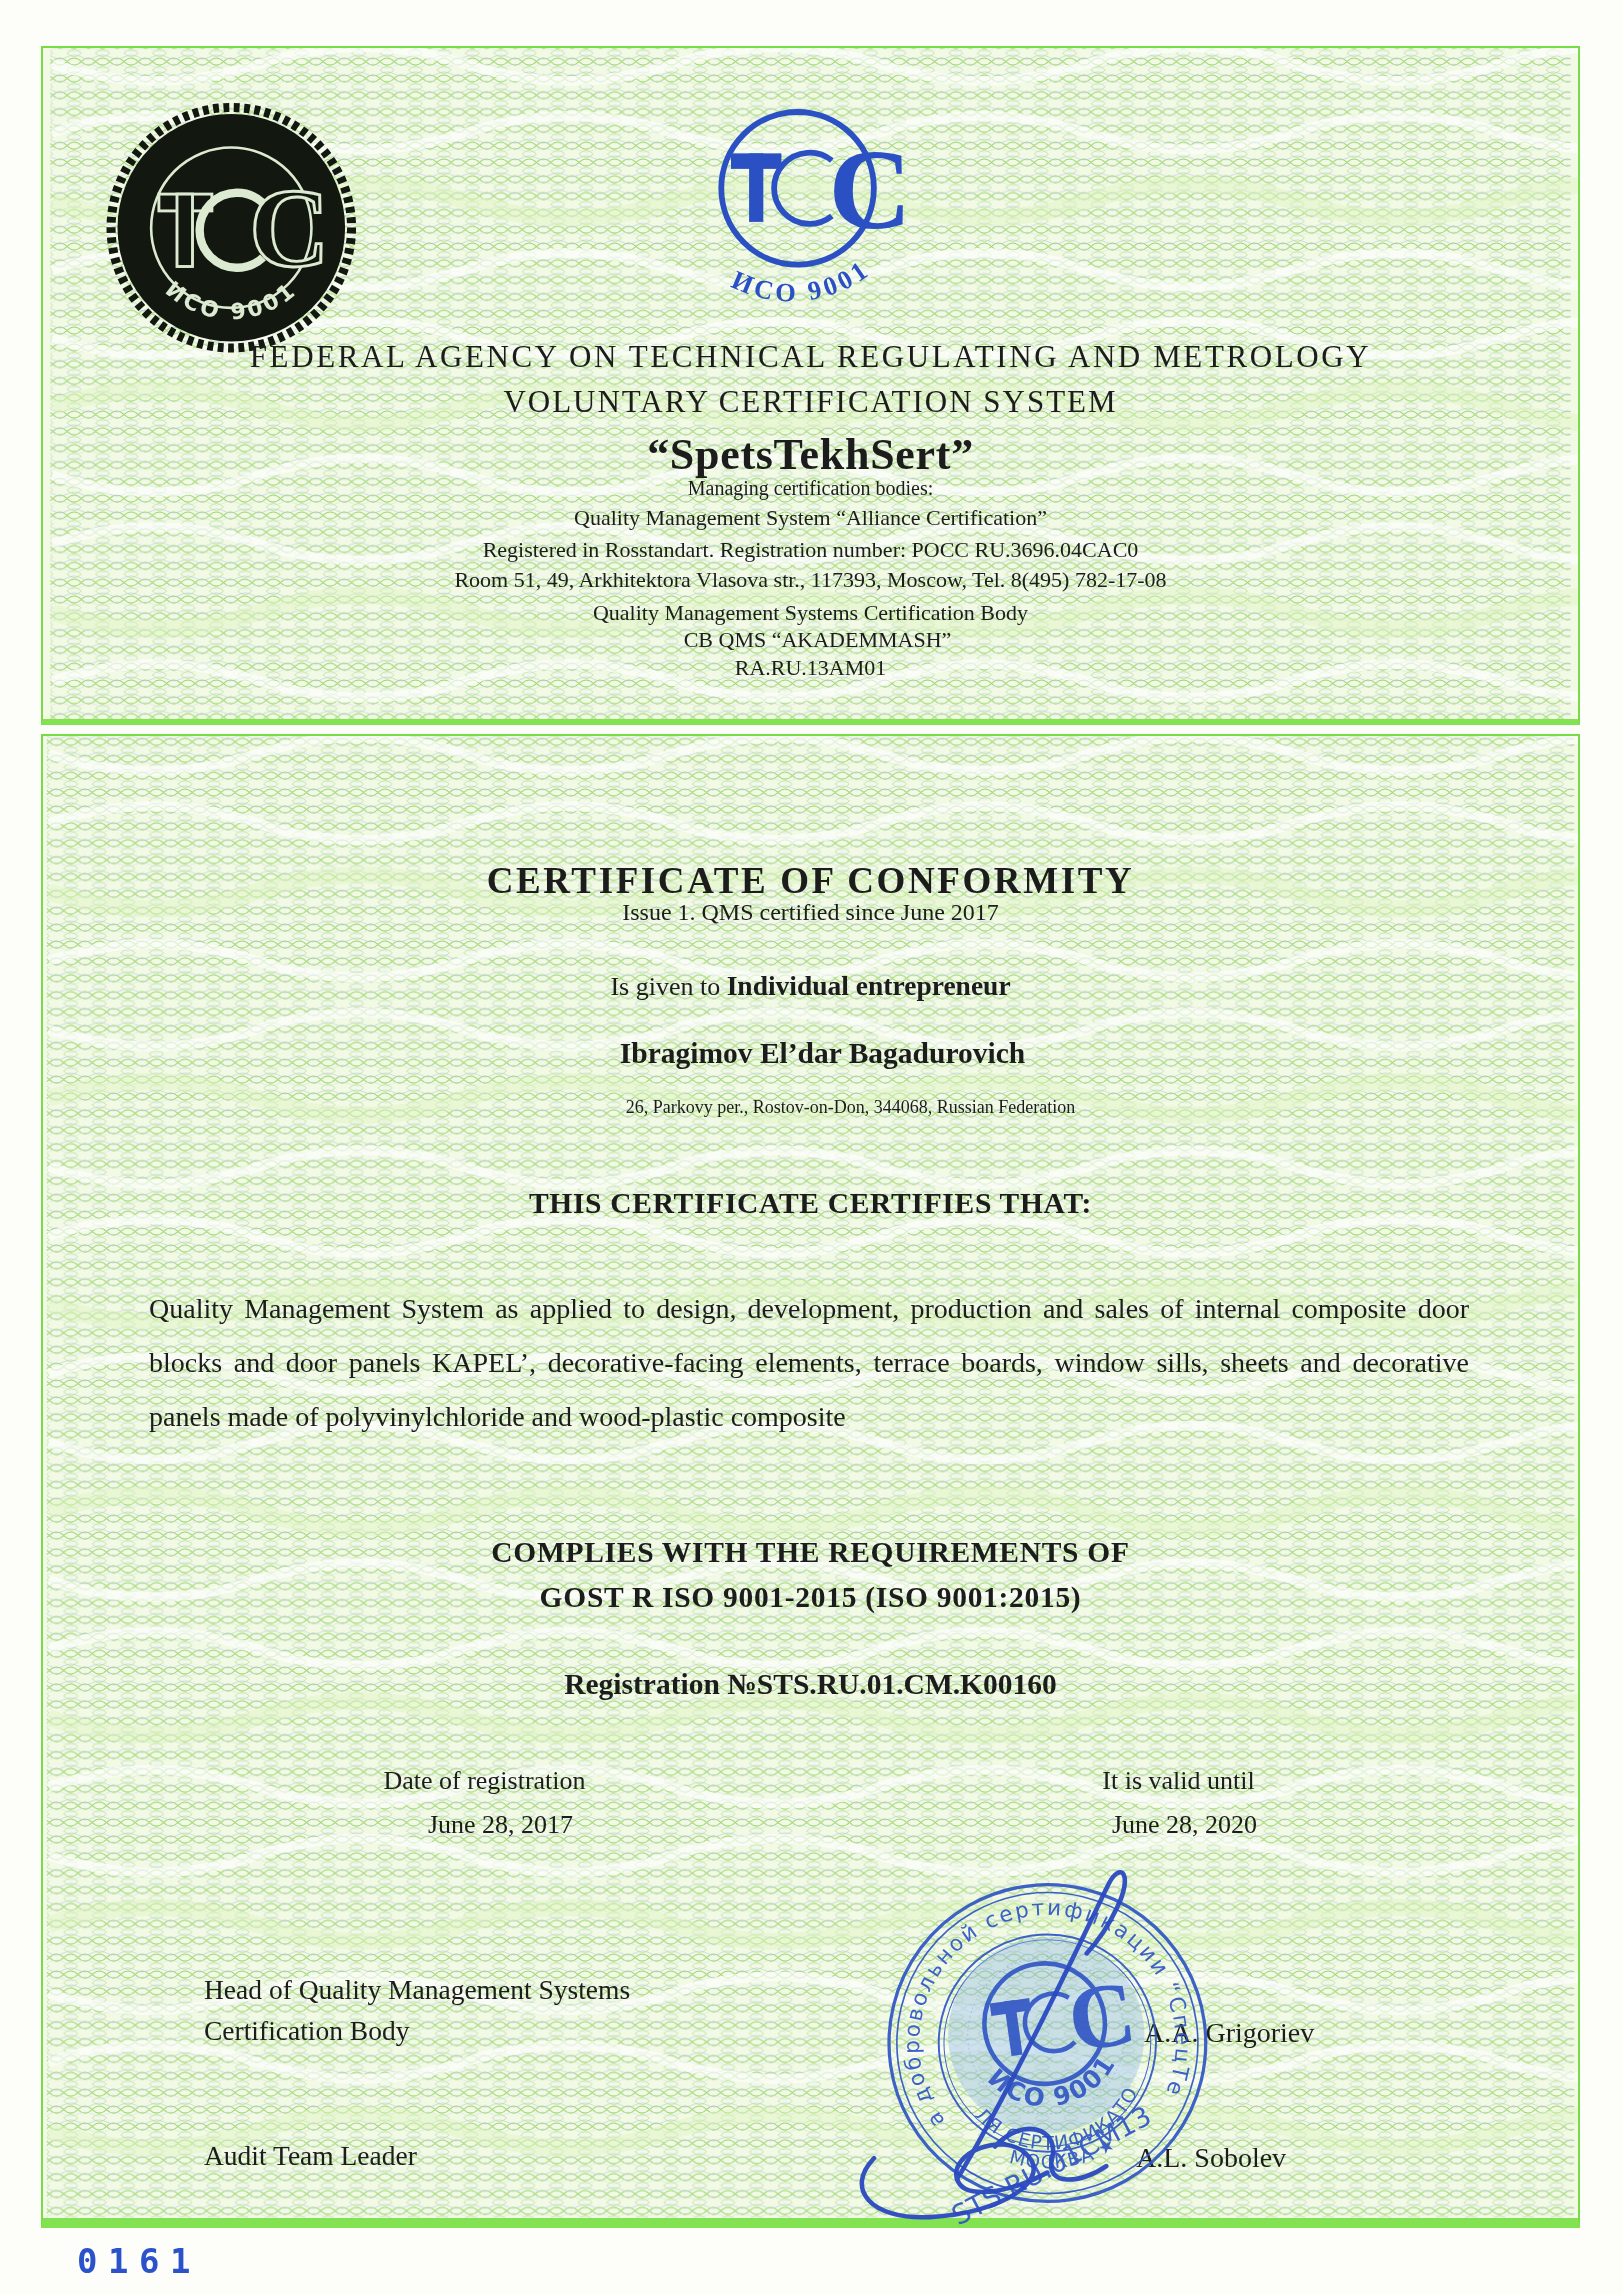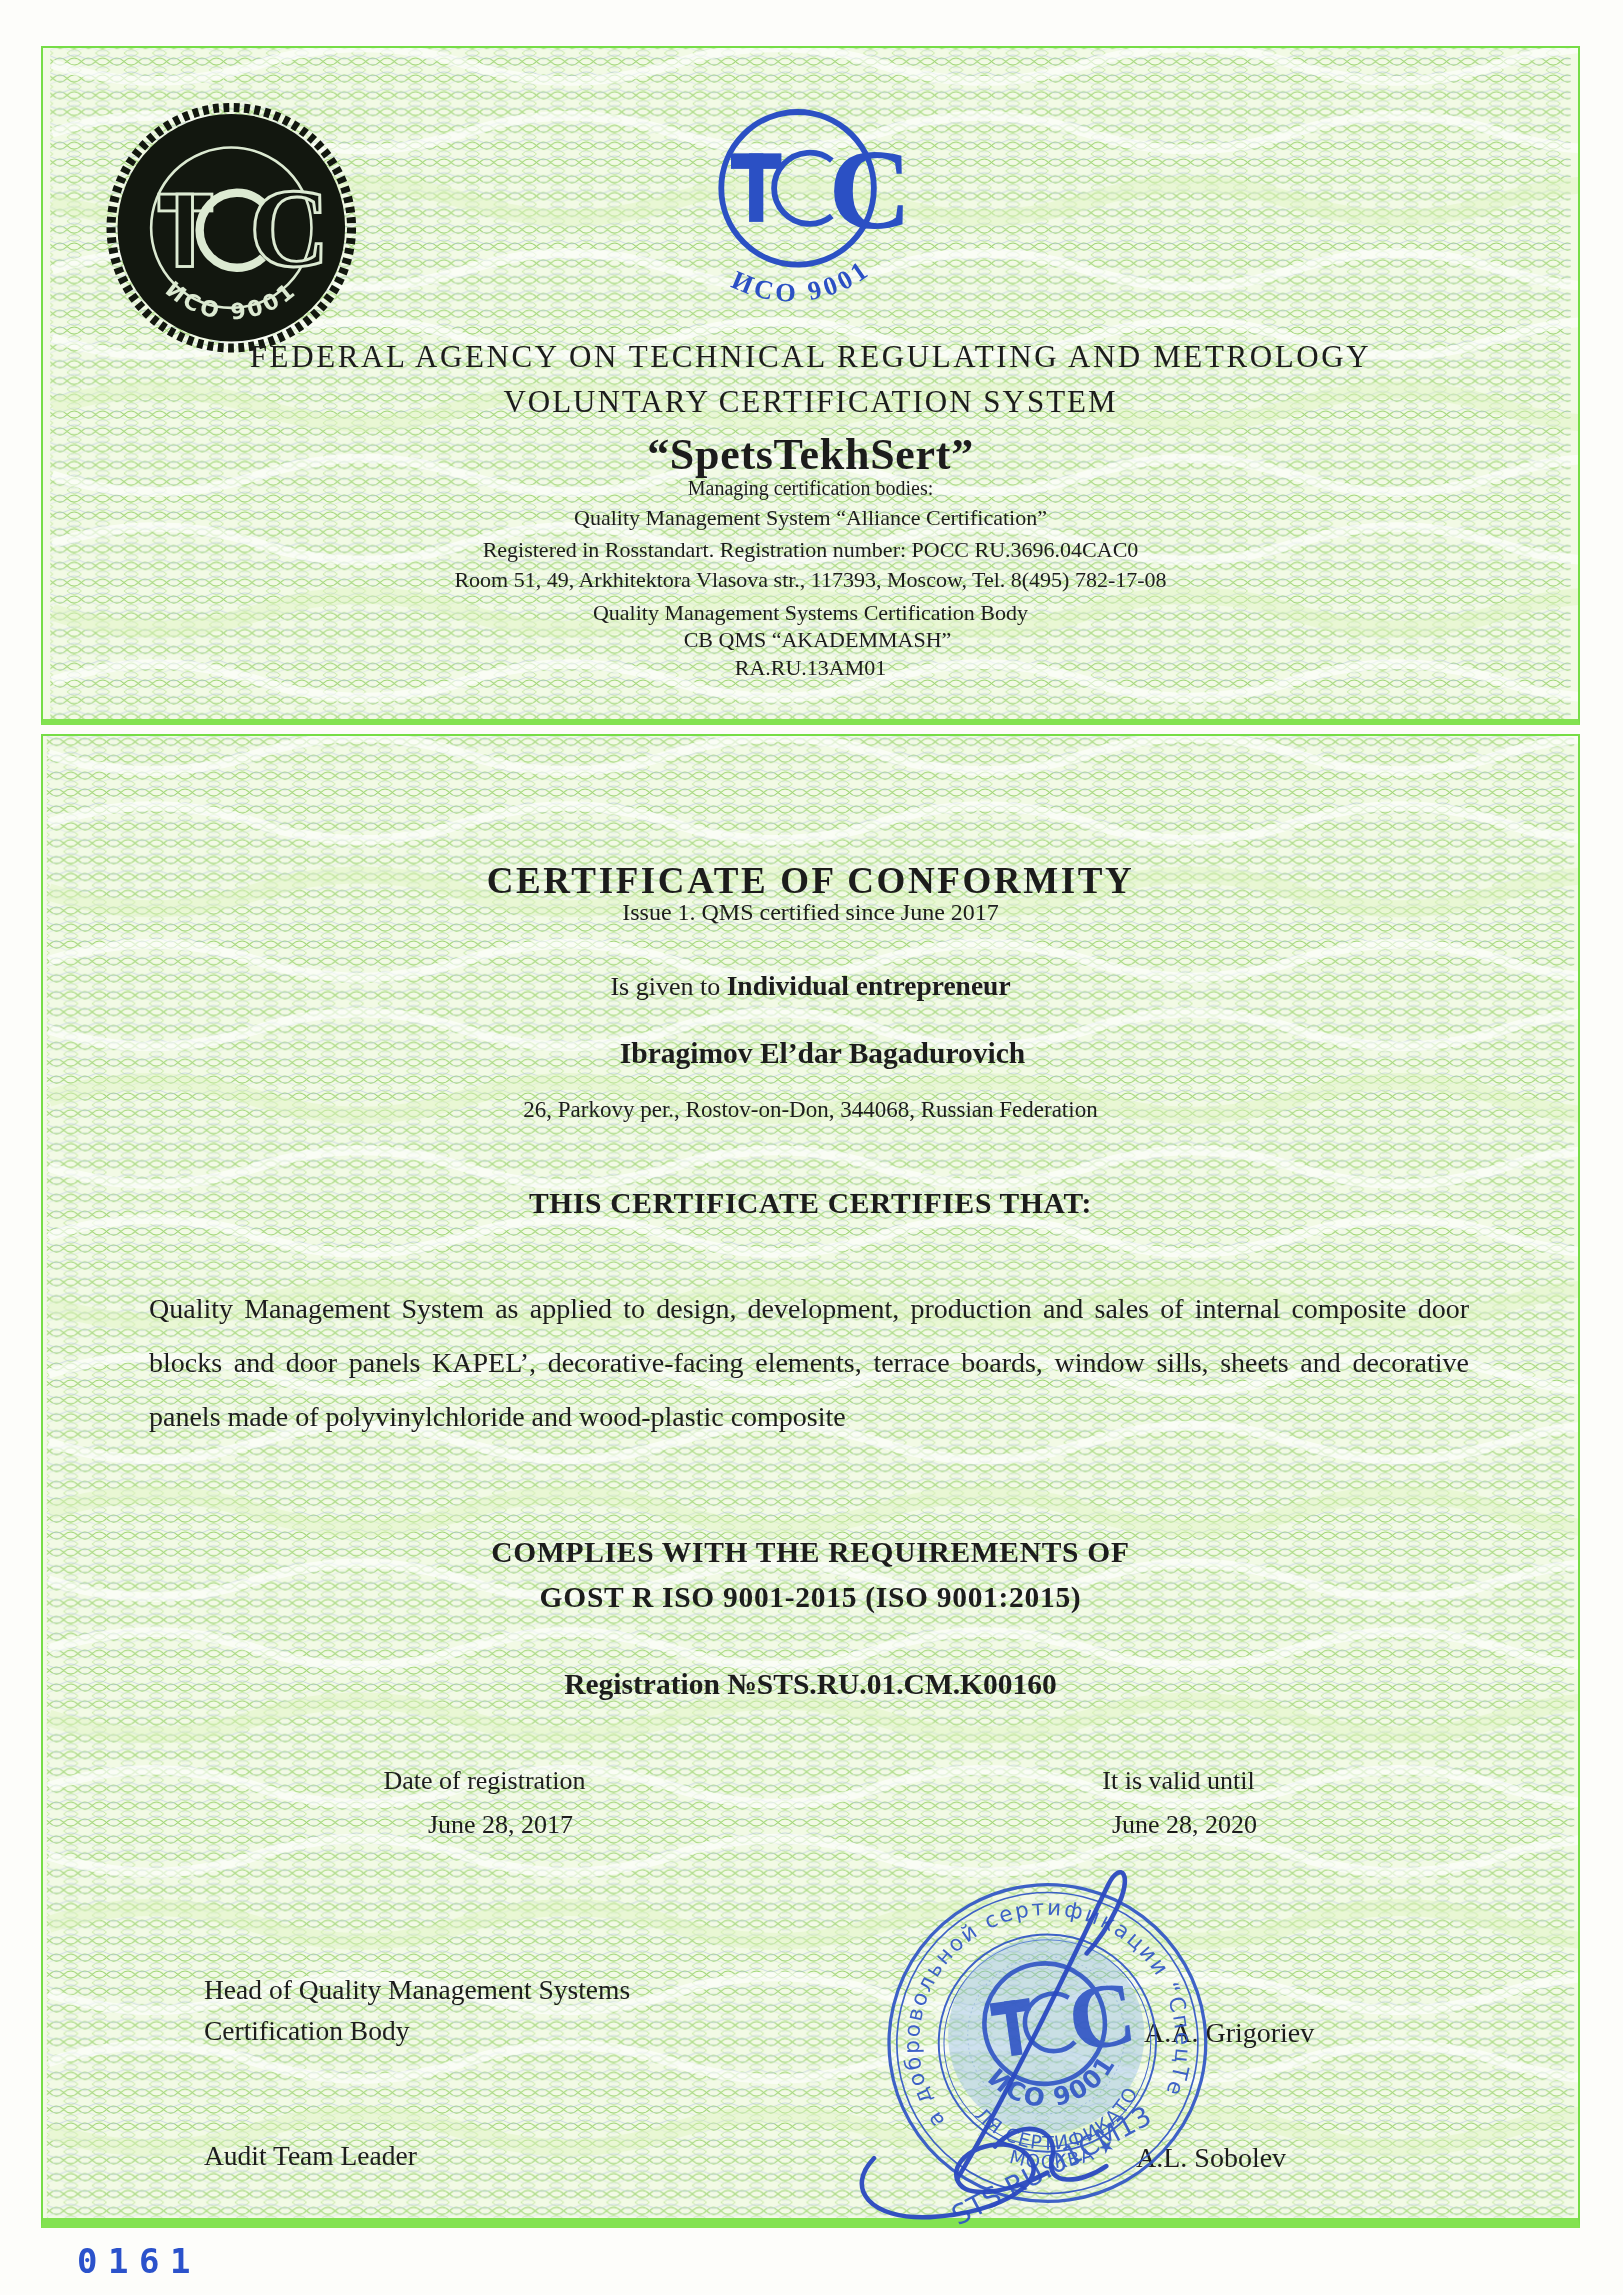--- a/index.html
+++ b/index.html
@@ -14,21 +14,21 @@
   .tl{position:absolute;white-space:nowrap;z-index:3;}
   .f-agency{font-size:31px;letter-spacing:2.6px;}
   .f-sys{font-size:31px;letter-spacing:2px;}
   .f-brand{font-size:44px;font-weight:bold;letter-spacing:0.7px;}
   .f-small{font-size:20px;}
   .f-med{font-size:22px;}
   .f-title{font-size:37px;font-weight:bold;letter-spacing:2.6px;}
   .f-issue{font-size:24px;}
   .f-given{font-size:26px;}
   .f-name{font-size:29.5px;font-weight:bold;padding-left:12px;}
-  .f-addr{font-size:23px;}
+  .f-addr{font-size:18px;padding-left:40px;}
   .f-head{font-size:29.5px;font-weight:bold;letter-spacing:0.7px;}
   .f-reg{font-size:29.5px;font-weight:bold;}
   .f-date{font-size:26px;}
   .f-role{font-size:27.5px;}
   .f-signname{font-size:28px;}
   .para{position:absolute;left:149px;width:1320px;text-align:justify;white-space:normal;
         font-size:28px;line-height:54px;z-index:3;}
   .serial{position:absolute;left:77px;top:2241px;font-family:"DejaVu Sans Mono",monospace;
           font-weight:bold;font-size:34px;letter-spacing:10.5px;color:#2b52cb;z-index:3;}
 </style>

